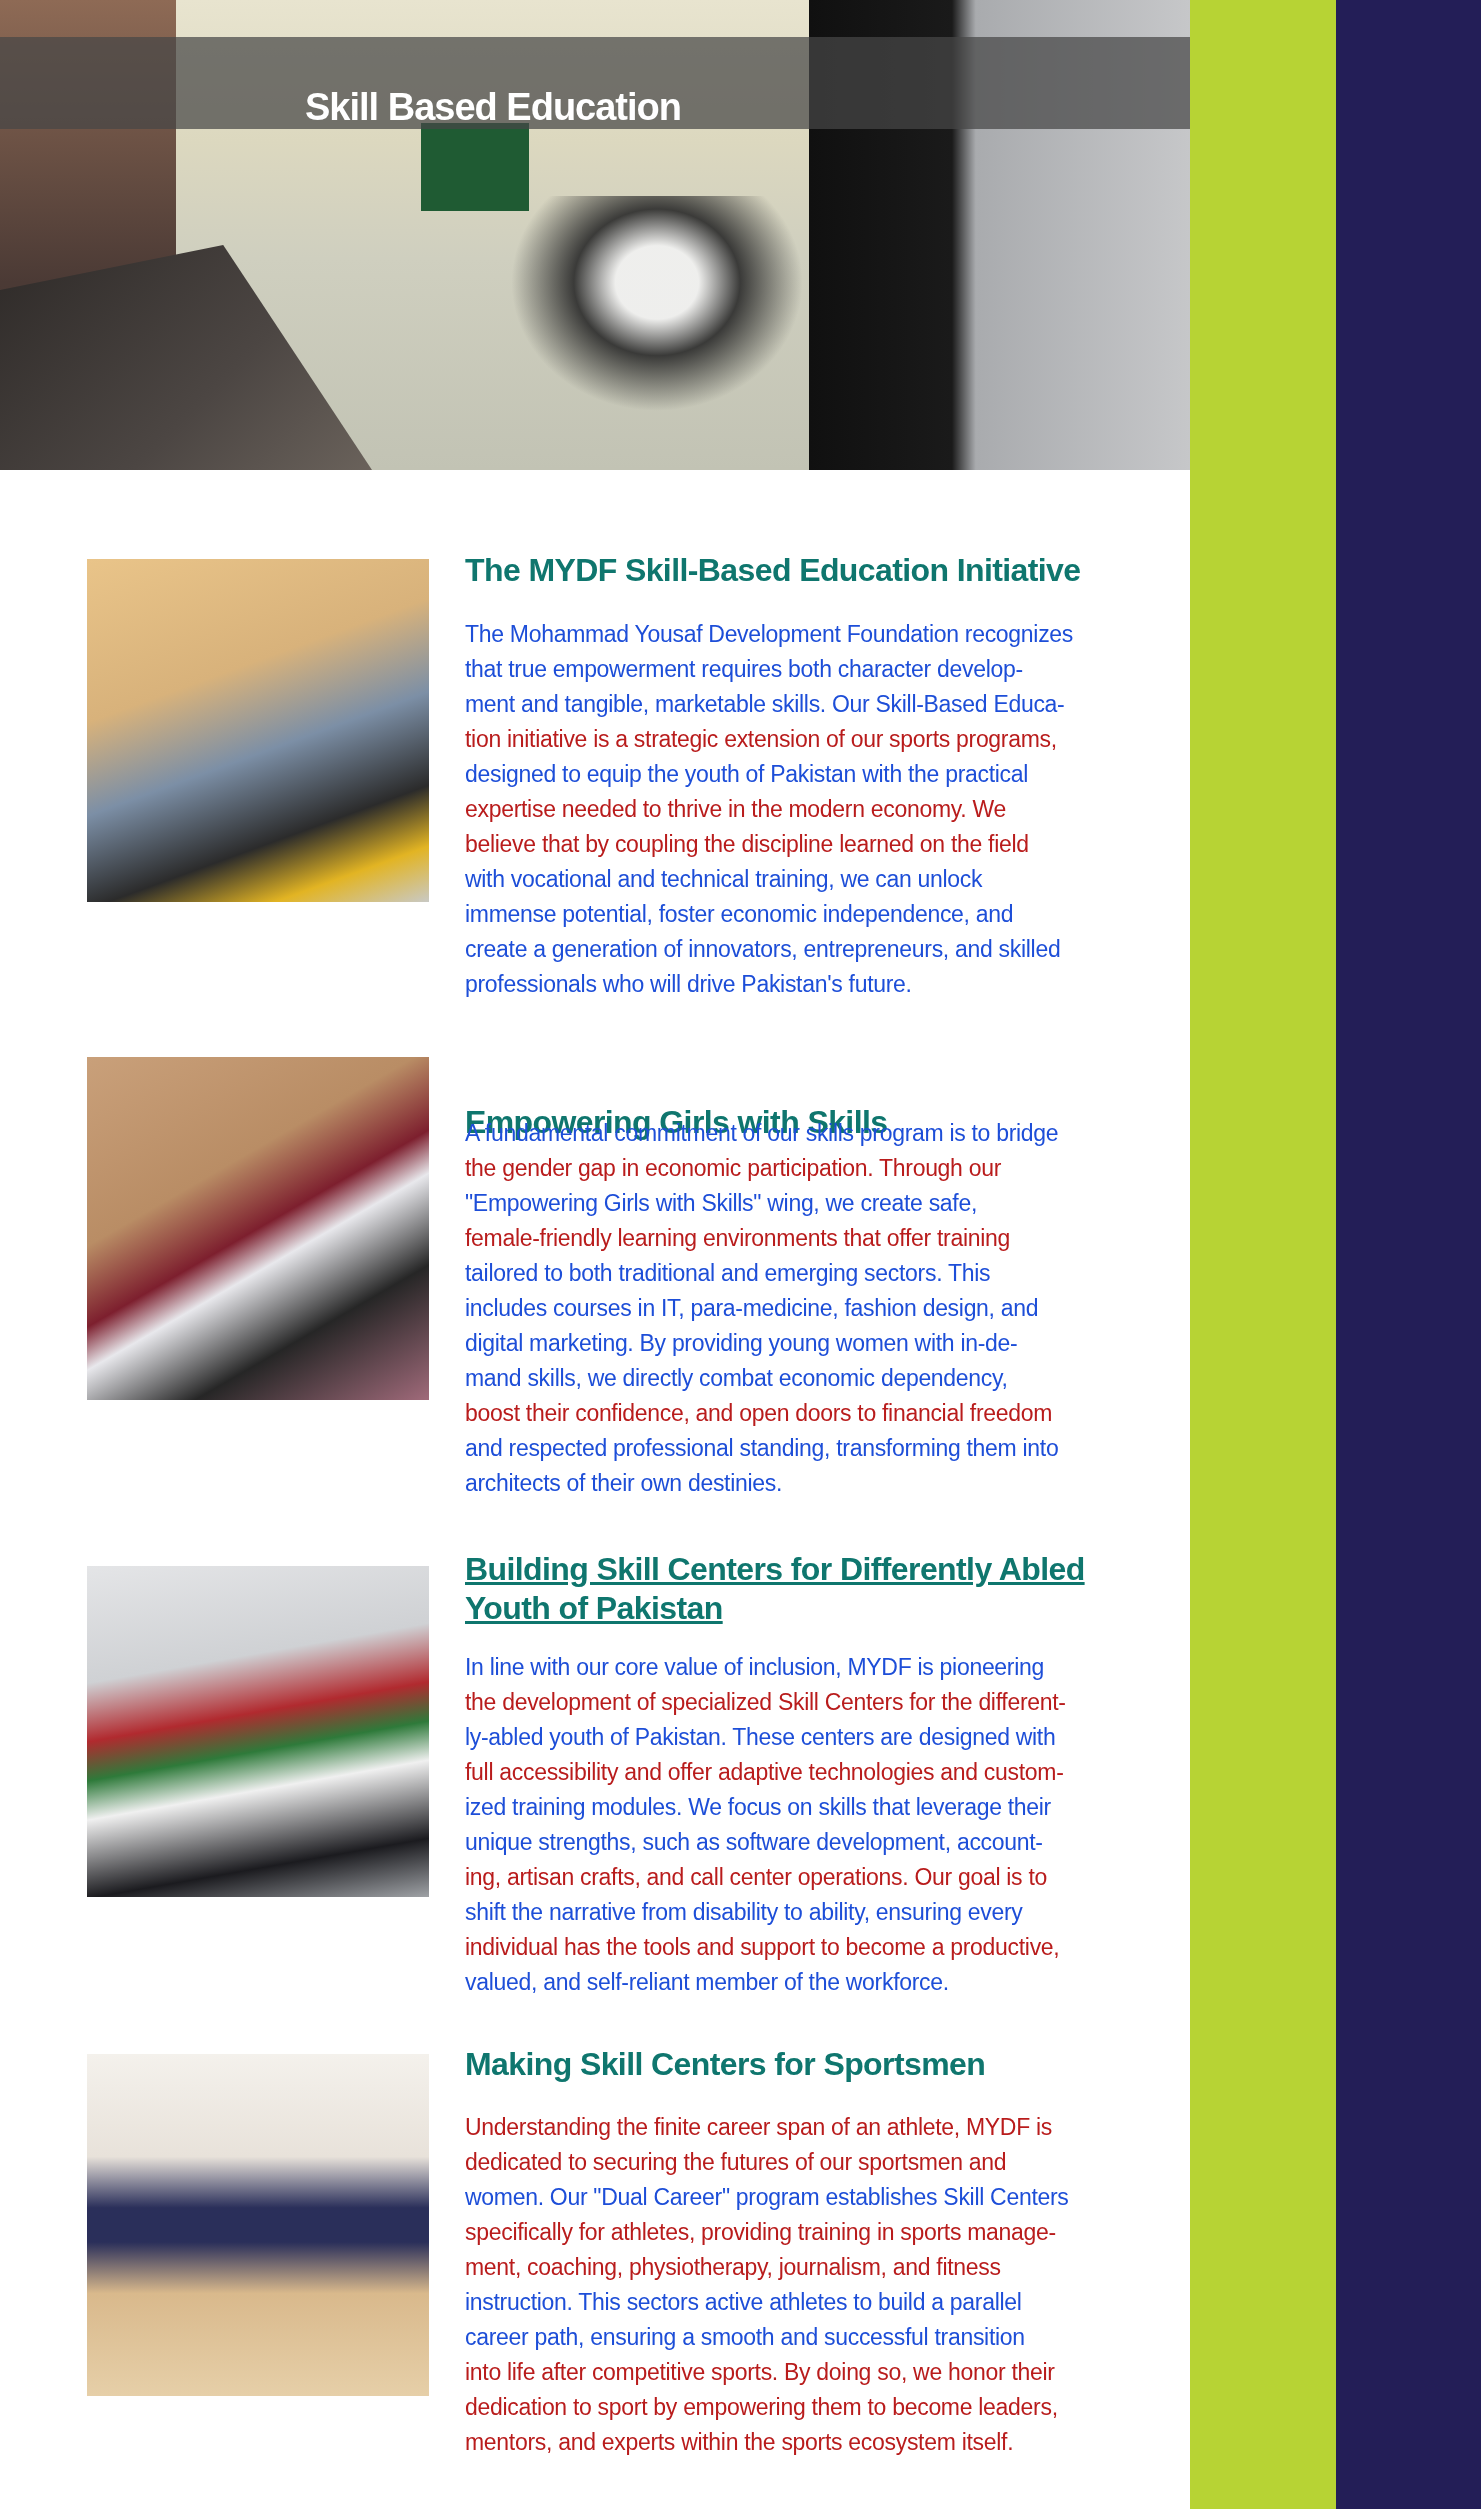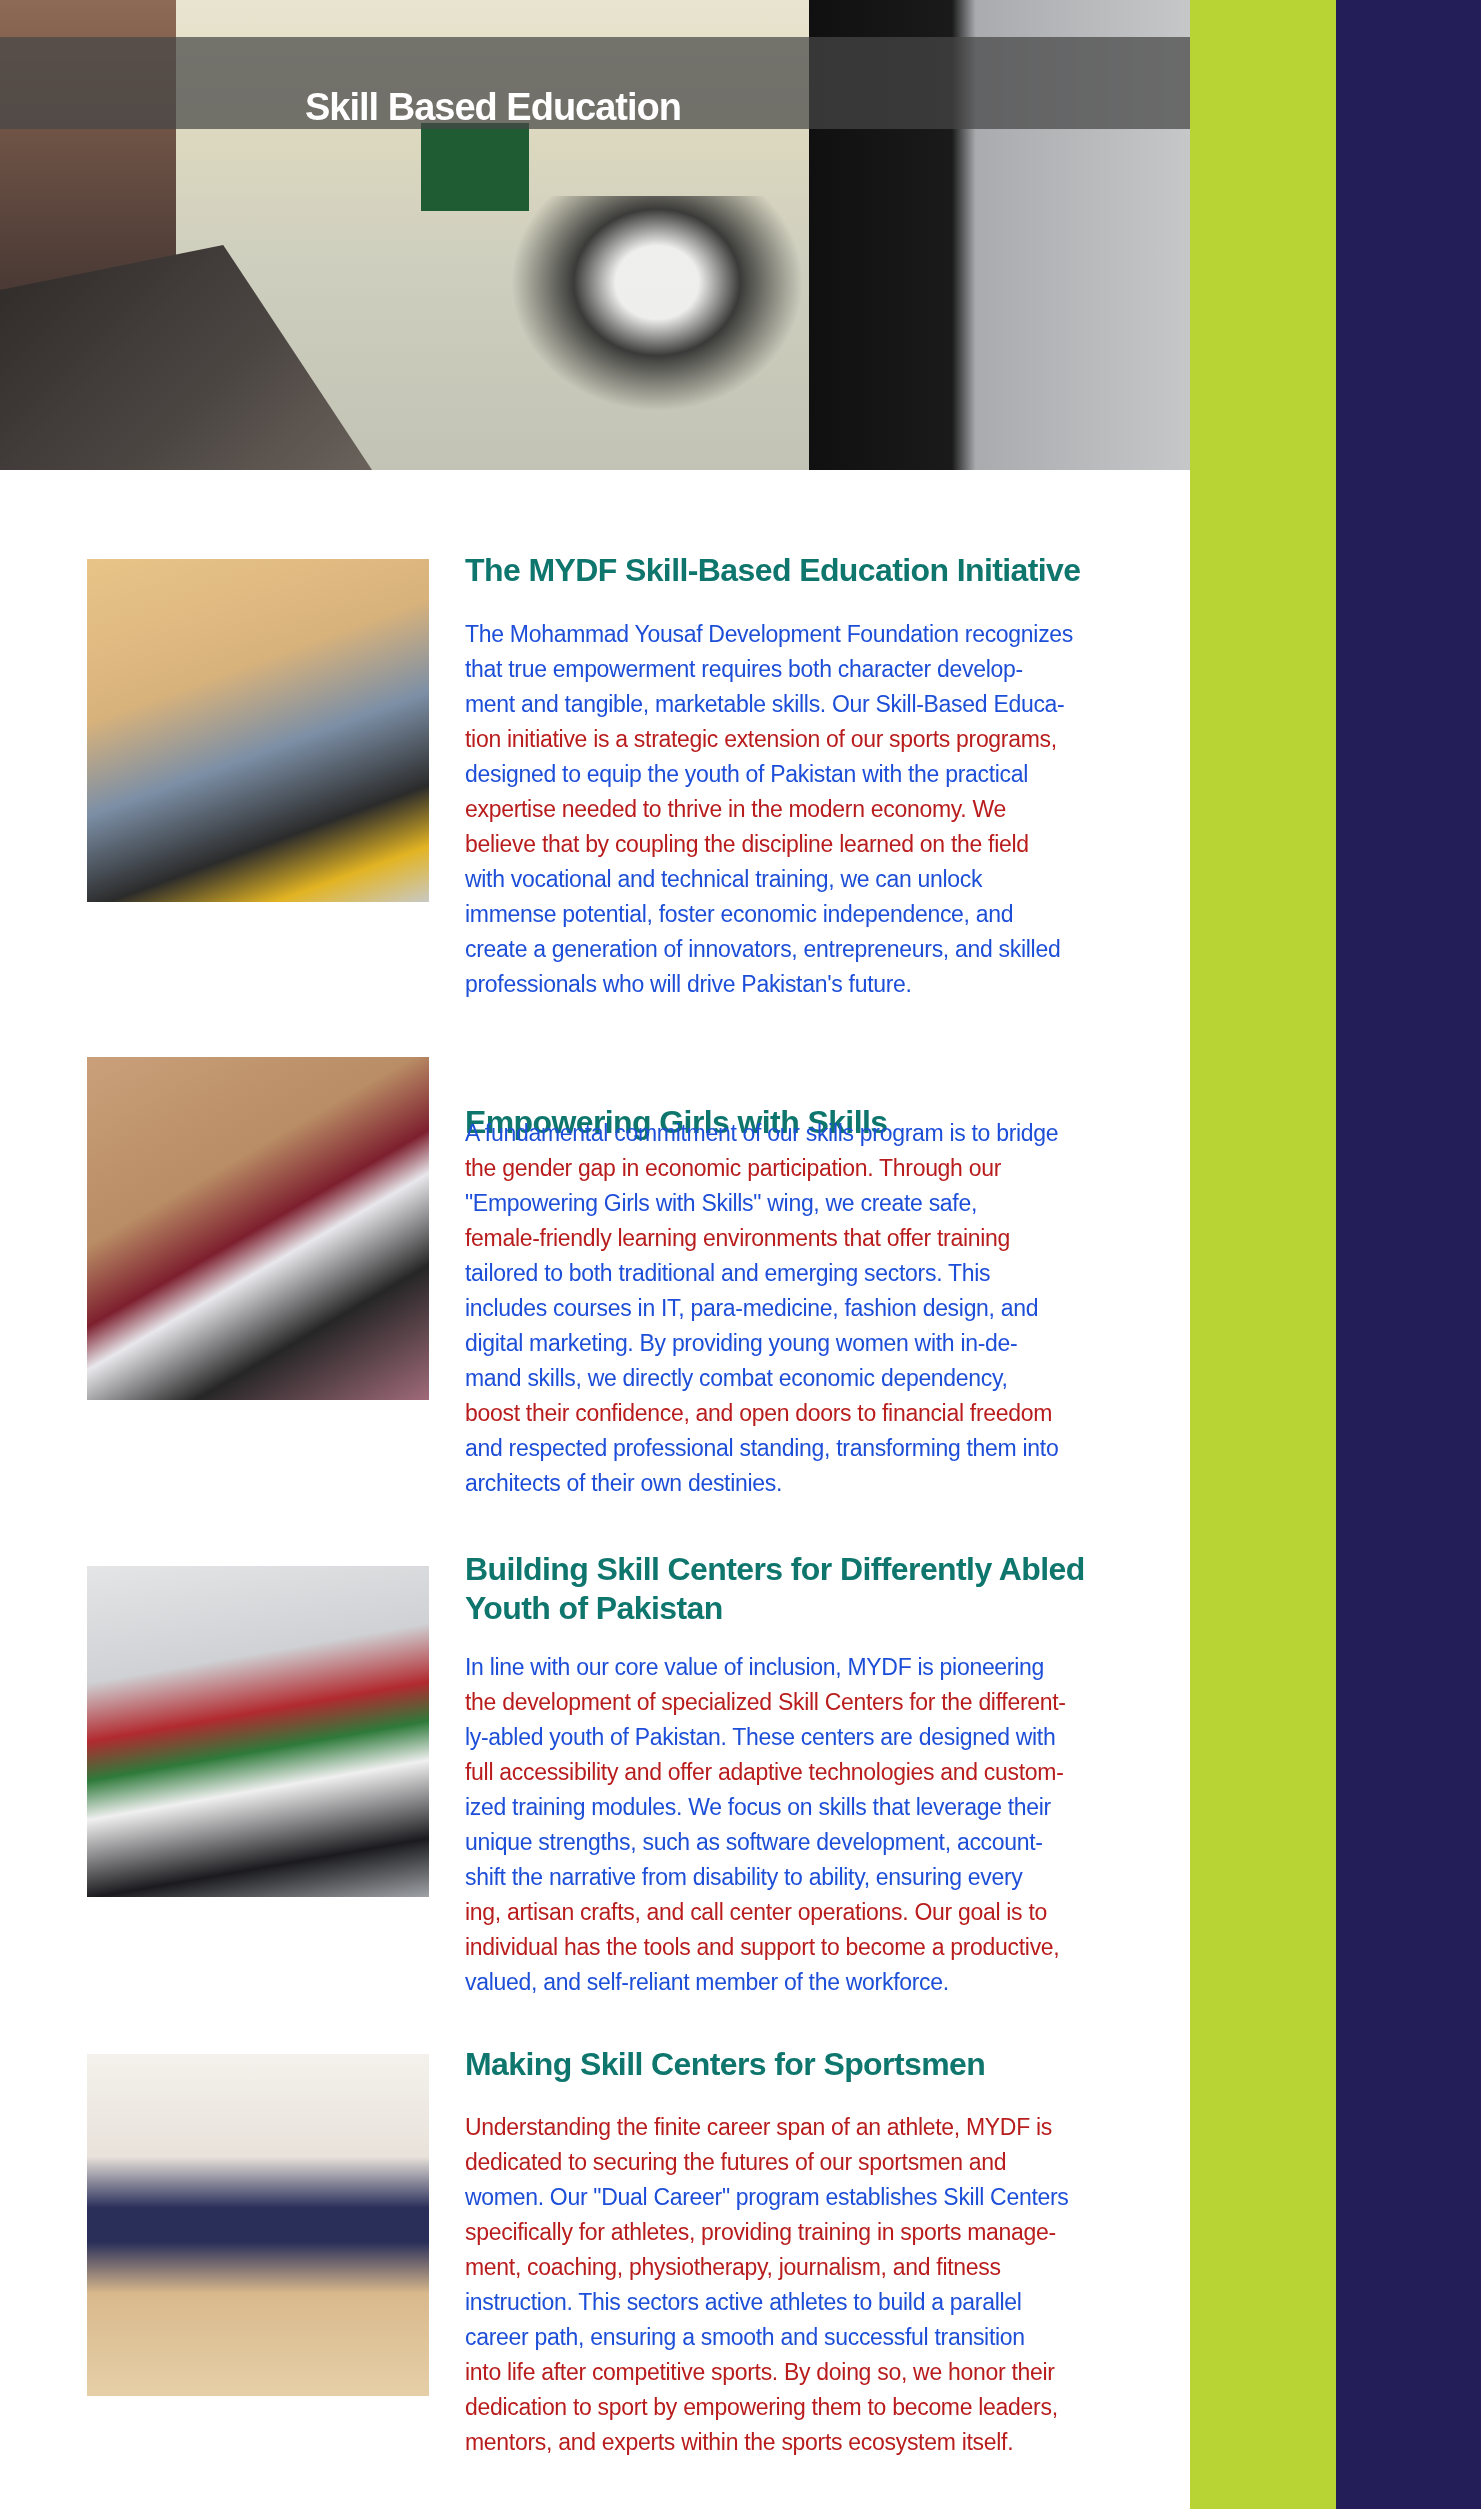--- a/index.html
+++ b/index.html
@@ -68,33 +68,33 @@
     <span class="line b">tailored to both traditional and emerging sectors. This</span>
     <span class="line b">includes courses in IT, para-medicine, fashion design, and</span>
     <span class="line b">digital marketing. By providing young women with in-de-</span>
     <span class="line b">mand skills, we directly combat economic dependency,</span>
     <span class="line r">boost their confidence, and open doors to financial freedom</span>
     <span class="line b">and respected professional standing, transforming them into</span>
     <span class="line b">architects of their own destinies.</span>
   </div>
 
 <div class="photo photo-3" aria-label="Classroom with a student in a wheelchair collaborating with peers"></div>
-<h2 class="heading" style="top:1550px;">
+<h2 class="heading" style="top:1550px;text-decoration:underline;">
   <span style="display:block;">Building Skill Centers for Differently Abled</span>
   <span style="display:block;">Youth of Pakistan</span>
 </h2>
 <div class="body" style="top:1650px;">
     <span class="line b">In line with our core value of inclusion, MYDF is pioneering</span>
     <span class="line r">the development of specialized Skill Centers for the different-</span>
     <span class="line b">ly-abled youth of Pakistan. These centers are designed with</span>
     <span class="line r">full accessibility and offer adaptive technologies and custom-</span>
     <span class="line b">ized training modules. We focus on skills that leverage their</span>
     <span class="line b">unique strengths, such as software development, account-</span>
+    <span class="line r">ing, artisan crafts, and call center operations. Our goal is to</span>
     <span class="line b">shift the narrative from disability to ability, ensuring every</span>
-    <span class="line r">ing, artisan crafts, and call center operations. Our goal is to</span>
     <span class="line r">individual has the tools and support to become a productive,</span>
     <span class="line b">valued, and self-reliant member of the workforce.</span>
   </div>
 
 <div class="photo photo-4" aria-label="Boy jumping during a sports drill in a gym"></div>
 <h2 class="heading" style="top:2045px;">Making Skill Centers for Sportsmen</h2>
 <div class="body" style="top:2110px;">
     <span class="line r">Understanding the finite career span of an athlete, MYDF is</span>
     <span class="line r">dedicated to securing the futures of our sportsmen and</span>
     <span class="line b">women. Our "Dual Career" program establishes Skill Centers</span>

